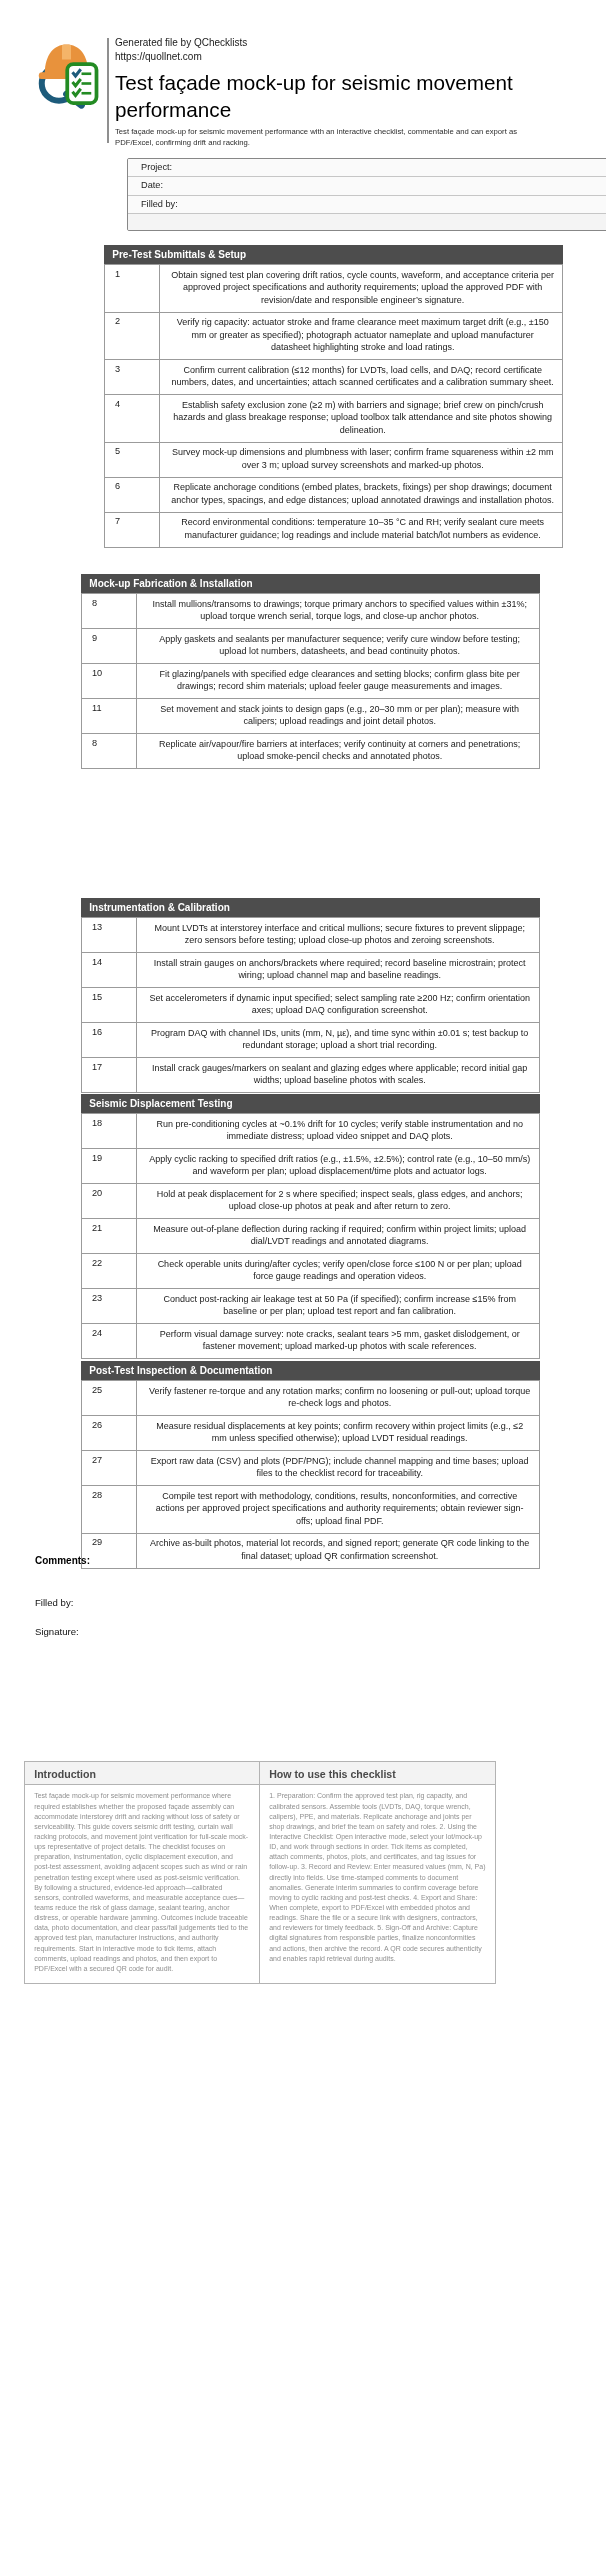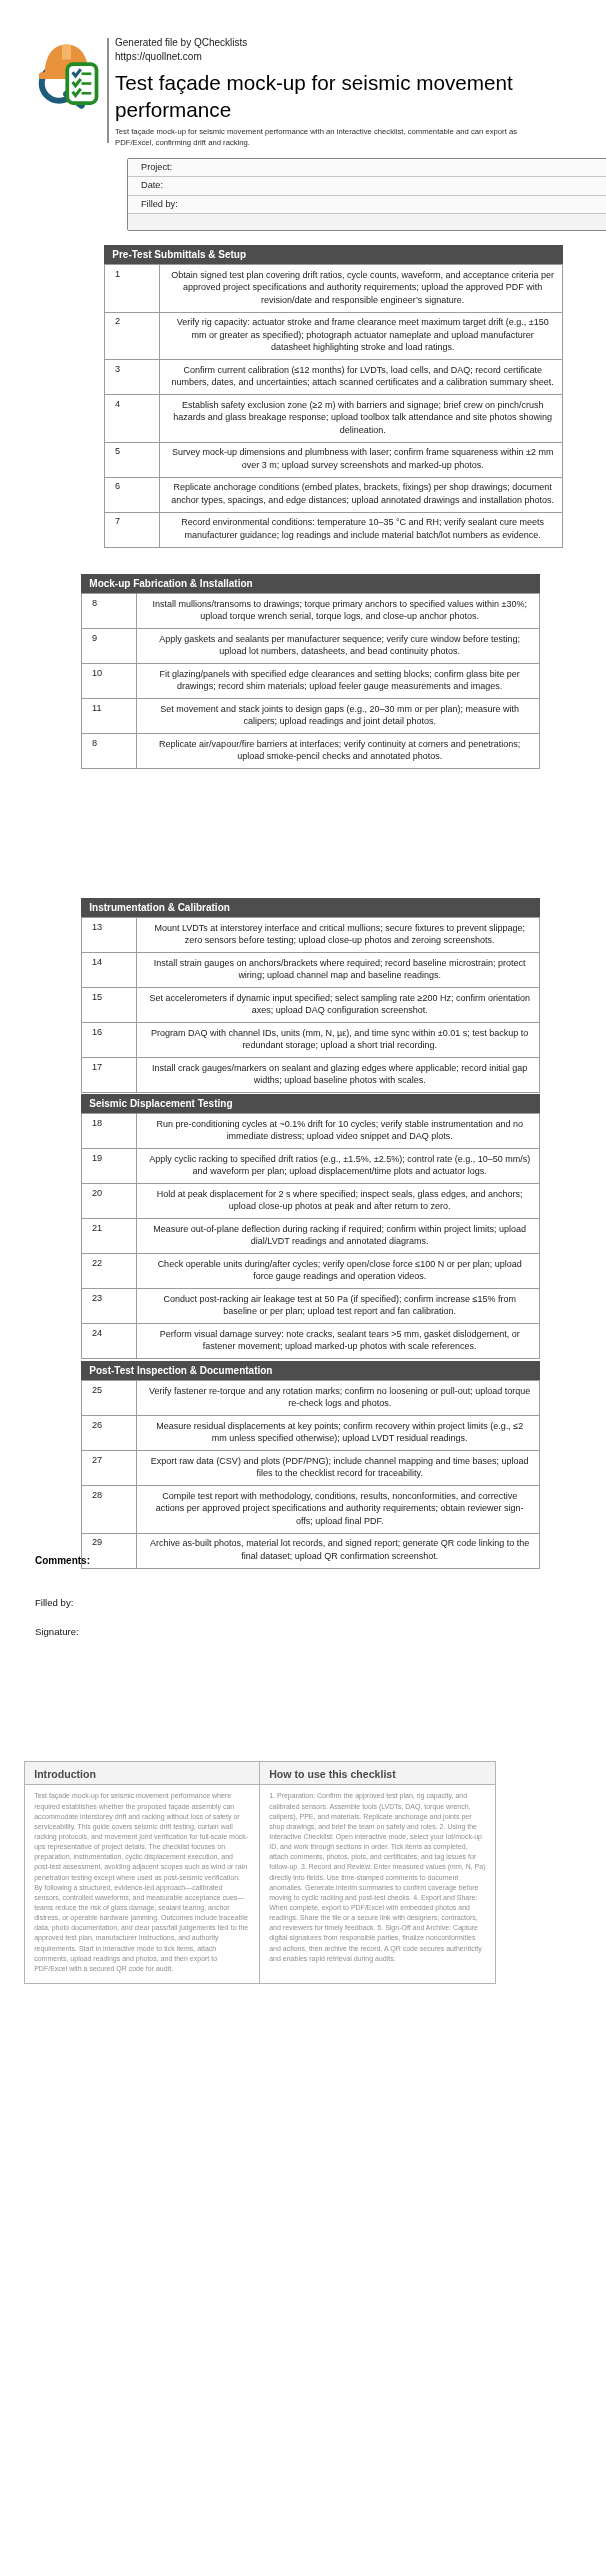--- a/index.html
+++ b/index.html
@@ -110,21 +110,21 @@
             </tr>
           </tbody>
         </table>
       </div>
       <div class="section" style="top: 574px;">
         <div class="section-bar">Mock-up Fabrication &amp; Installation</div>
         <table>
           <tbody>
             <tr>
               <td class="num">8</td>
-              <td class="txt">Install mullions/transoms to drawings; torque primary anchors to specified values within ±30%; upload torque wrench serial, torque logs, and close-up anchor photos.</td>
+              <td class="txt">Install mullions/transoms to drawings; torque primary anchors to specified values within ±31%; upload torque wrench serial, torque logs, and close-up anchor photos.</td>
             </tr>
             <tr>
               <td class="num">9</td>
               <td class="txt">Apply gaskets and sealants per manufacturer sequence; verify cure window before testing; upload lot numbers, datasheets, and bead continuity photos.</td>
             </tr>
             <tr>
               <td class="num">10</td>
               <td class="txt">Fit glazing/panels with specified edge clearances and setting blocks; confirm glass bite per drawings; record shim materials; upload feeler gauge measurements and images.</td>
             </tr>
             <tr>

